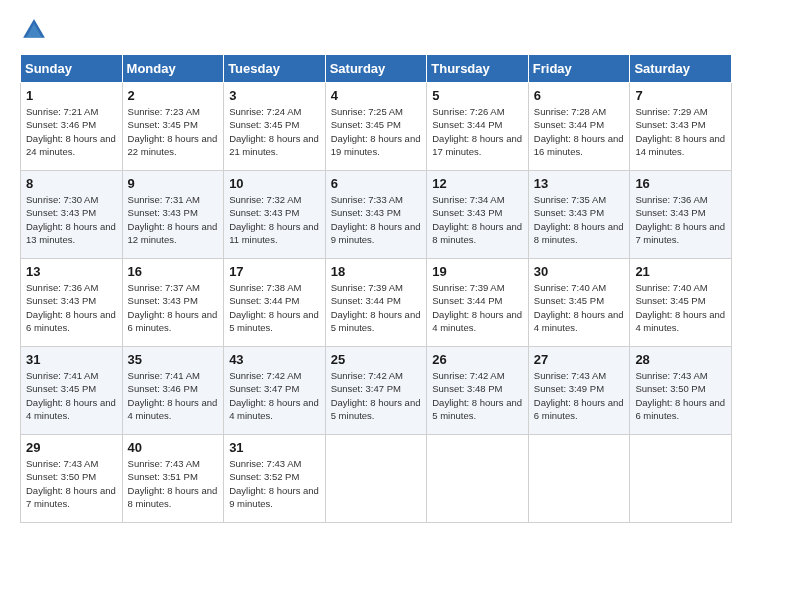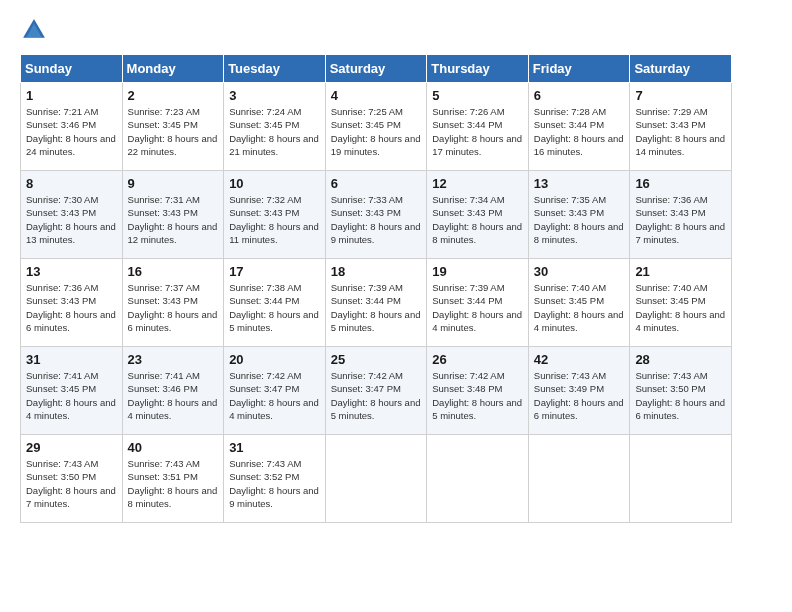--- a/index.html
+++ b/index.html
@@ -305,29 +305,29 @@
         <tr>
           <td>
         <span class="day-num">31</span>
         <div class="day-info">
           Sunrise: 7:41 AM<br>
           Sunset: 3:45 PM<br>
           Daylight: 8 hours and 4 minutes.
         </div>
       </td>
           <td>
-        <span class="day-num">23</span>
+        <span class="day-num">35</span>
         <div class="day-info">
           Sunrise: 7:41 AM<br>
           Sunset: 3:46 PM<br>
           Daylight: 8 hours and 4 minutes.
         </div>
       </td>
           <td>
-        <span class="day-num">20</span>
+        <span class="day-num">43</span>
         <div class="day-info">
           Sunrise: 7:42 AM<br>
           Sunset: 3:47 PM<br>
           Daylight: 8 hours and 4 minutes.
         </div>
       </td>
           <td>
         <span class="day-num">25</span>
         <div class="day-info">
           Sunrise: 7:42 AM<br>
@@ -337,21 +337,21 @@
       </td>
           <td>
         <span class="day-num">26</span>
         <div class="day-info">
           Sunrise: 7:42 AM<br>
           Sunset: 3:48 PM<br>
           Daylight: 8 hours and 5 minutes.
         </div>
       </td>
           <td>
-        <span class="day-num">42</span>
+        <span class="day-num">27</span>
         <div class="day-info">
           Sunrise: 7:43 AM<br>
           Sunset: 3:49 PM<br>
           Daylight: 8 hours and 6 minutes.
         </div>
       </td>
           <td>
         <span class="day-num">28</span>
         <div class="day-info">
           Sunrise: 7:43 AM<br>

